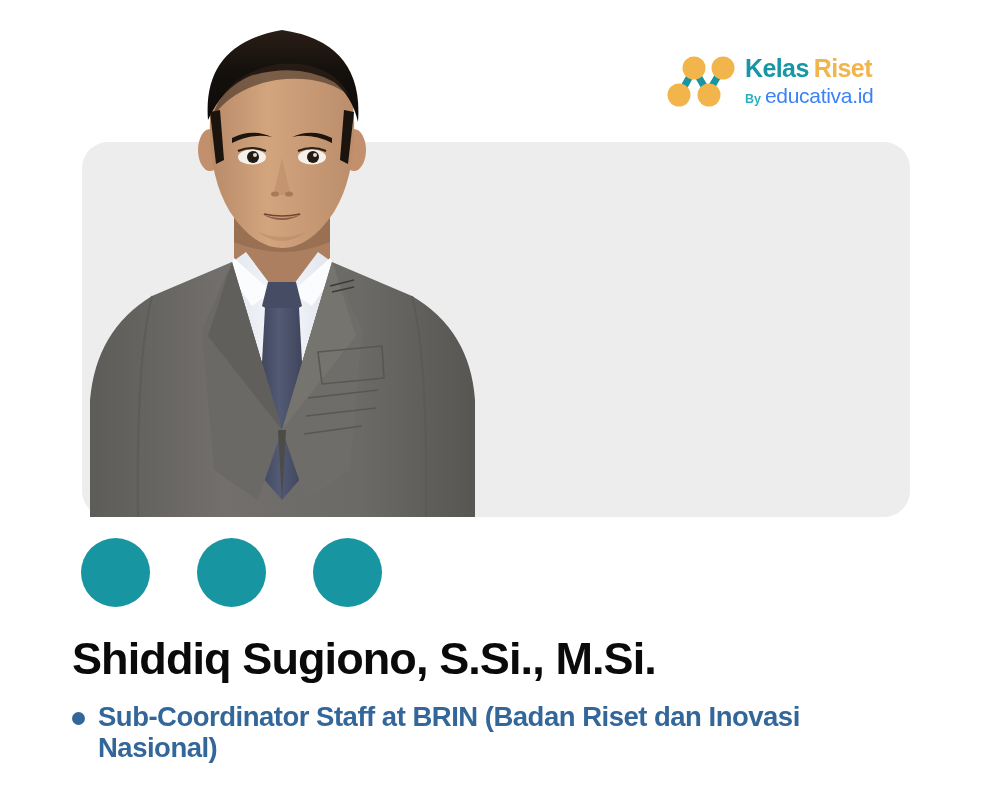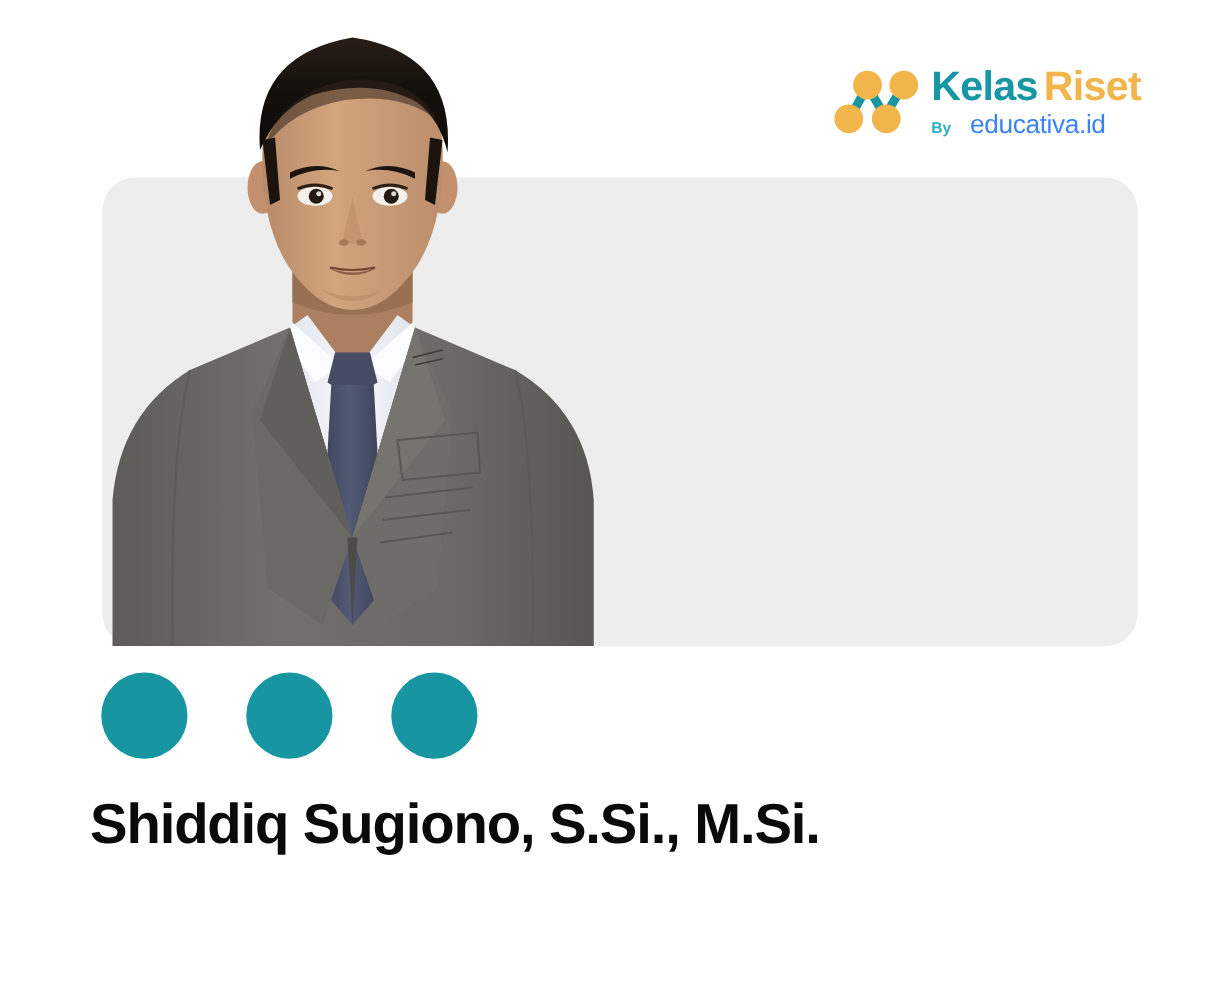--- a/index.html
+++ b/index.html
@@ -24,33 +24,33 @@
     position: absolute;
     left: 664px;
     top: 52px;
     display: flex;
     align-items: center;
     gap: 9px;
   }
   .logo-mark { width: 72px; height: 58px; display: block; }
   .logo-words { display: flex; flex-direction: column; line-height: 1; }
   .logo-line1 {
-    font-size: 33px;
+    font-size: 25px;
     font-weight: 700;
     letter-spacing: -0.6px;
     white-space: nowrap;
   }
   .logo-kelas { color: #1796a5; }
   .logo-riset { color: #f2b54c; margin-left: 5px; }
   .logo-line2 {
     margin-top: 4px;
     white-space: nowrap;
     display: flex;
     align-items: baseline;
-    gap: 15px;
+    gap: 4px;
   }
   .logo-by { font-size: 12.5px; font-weight: 600; color: #2ab3bf; }
   .logo-edu { font-size: 21px; font-weight: 400; color: #3b82f6; letter-spacing: -0.3px; }
 
   
   .photo-card {
     position: absolute;
     left: 82px;
     top: 142px;
     width: 828px;
@@ -268,14 +268,18 @@
   </div>
 
   <div class="dots-row">
     <span class="dot"></span>
     <span class="dot"></span>
     <span class="dot"></span>
   </div>
 
   <div class="person-name">Shiddiq Sugiono, S.Si., M.Si.</div>
 
+  <div class="role-row">
+    <span class="role-bullet"></span>
+    <span class="role-text">Sub-Coordinator Staff at BRIN (Badan Riset dan Inovasi Nasional)</span>
+  </div>
 
 </div>
 
 </body></html>

